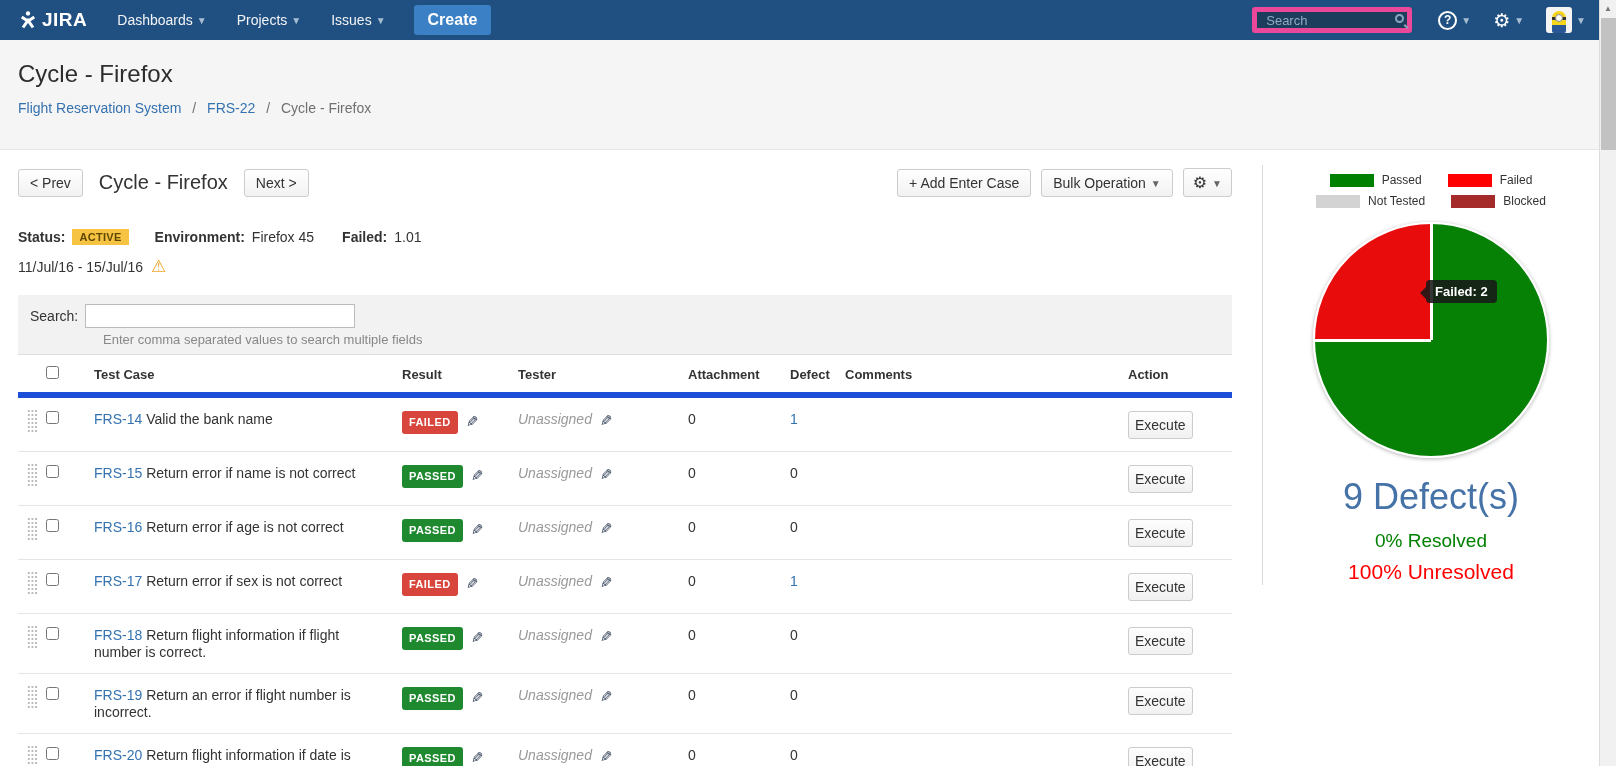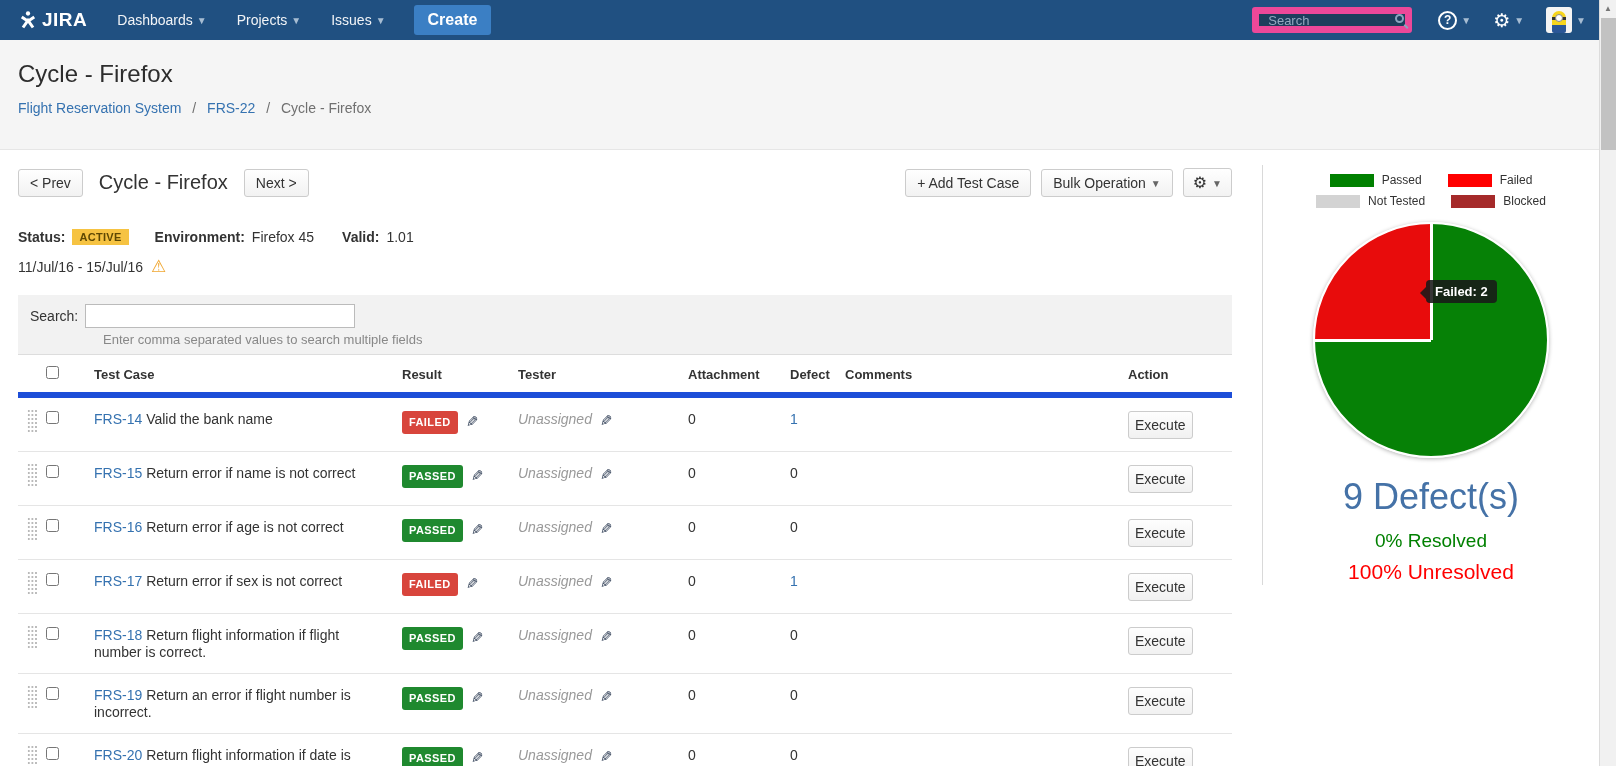--- a/index.html
+++ b/index.html
@@ -10,21 +10,21 @@
   .navbar { position:absolute; left:0; top:0; width:1616px; height:40px;
             background:#205081; display:flex; align-items:center; z-index:30; }
   .logo { display:flex; align-items:center; margin-left:18px; color:#fff; font-weight:bold;
           font-size:19px; letter-spacing:.5px; }
   .logo svg { margin-right:4px; }
   .nav-item { color:#f2f4f7; font-size:14px; margin-left:30px; cursor:pointer; }
   .caret { display:inline-block; font-size:10px; color:#a7bdd3; margin-left:4px; vertical-align:1px; }
   .create-btn { margin-left:28px; background:#3b7fc4; color:#fff; font-size:16px; font-weight:bold;
                 border:none; border-radius:3px; padding:6px 14px; cursor:pointer; }
   .nav-right { margin-left:auto; display:flex; align-items:center; margin-right:30px; }
-  .nav-search { width:160px; height:26px; background:#1c3e5c; border:7px solid #ec4899; border-radius:3px;
+  .nav-search { width:160px; height:26px; background:#1c3e5c; border:5px solid #ec4899; border-radius:3px;
                 color:#cfdceb; font-size:13px; padding:0 26px 0 9px; outline:none; }
   .nav-search::placeholder { color:#93a9c0; }
   .search-wrap { position:relative; }
   .mag { position:absolute; right:8px; top:7px; width:9px; height:9px; border:2px solid #8ba5c0;
          border-radius:50%; }
   .mag::after { content:""; position:absolute; left:8px; top:8px; width:5px; height:2px;
                 background:#8ba5c0; transform:rotate(45deg); transform-origin:0 0; }
   .help-icon { width:19px; height:19px; border:2px solid #fff; border-radius:50%; color:#fff;
                font-size:12px; font-weight:bold; display:flex; align-items:center; justify-content:center;
                margin-left:26px; }
@@ -174,32 +174,32 @@
   </div>
 </div>
 
 <div class="main">
 
   <div class="toolbar">
     <button class="aui-btn">&lt; Prev</button>
     <span class="cycle-name">Cycle - Firefox</span>
     <button class="aui-btn">Next &gt;</button>
     <span class="toolbar-right">
-      <button class="aui-btn">+ Add Test Case</button>
+      <button class="aui-btn">+ Add Enter Case</button>
       <button class="aui-btn"><span>Bulk Operation</span><span class="btn-caret">▼</span></button>
       <button class="aui-btn gear-btn"><span>⚙</span><span class="btn-caret">▼</span></button>
     </span>
   </div>
 
   <div class="status-row">
     <b>Status:</b>
     <span class="badge-active">ACTIVE</span>
     <b>Environment:</b>
     <span class="status-gap">Firefox 45</span>
-    <b>Valid:</b>
+    <b>Failed:</b>
     <span style="margin-left:7px">1.01</span>
   </div>
 
   <div class="date-row">
     <span>11/Jul/16 - 15/Jul/16</span>
     <span class="warn-icon">⚠</span>
   </div>
 
   <div class="search-band">
     <div class="search-line">

